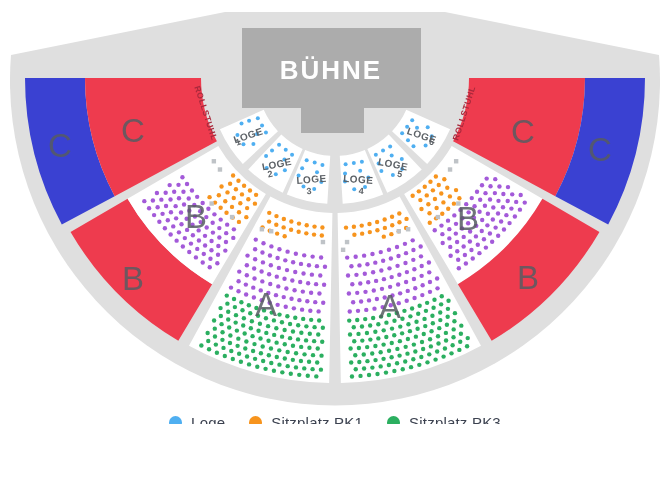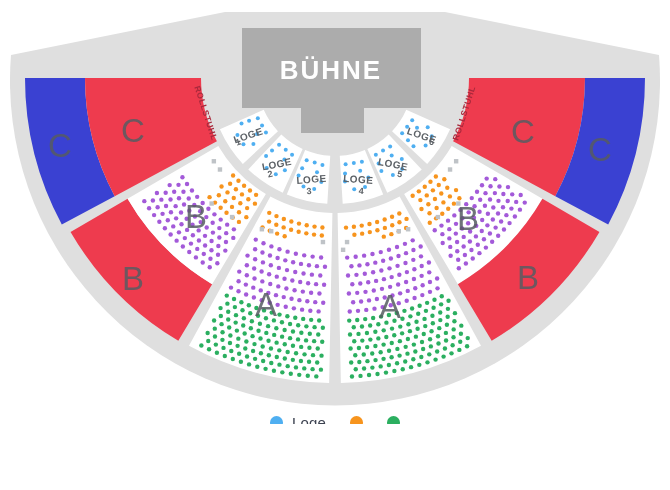--- a/index.html
+++ b/index.html
@@ -843,23 +843,25 @@
     </svg>
 
   <div class="legend">
     <div class="legend-row">
       <div class="legend-item">
         <span class="legend-dot" style="background: rgb(79, 175, 241);"></span>
         <span class="legend-label">Loge</span>
       </div>
       <div class="legend-item">
         <span class="legend-dot" style="background: rgb(247, 148, 29);"></span>
+        <span class="legend-label">Sitzplatz PK1</span>
       </div>
       <div class="legend-item">
         <span class="legend-dot" style="background: rgb(43, 175, 96);"></span>
+        <span class="legend-label">Sitzplatz PK3</span>
       </div>
     </div>
     <div class="legend-row">
       <div class="legend-item">
         <span class="legend-dot" style="background: rgb(58, 65, 210);"></span>
       </div>
     </div>
   </div>
 </div>
 

